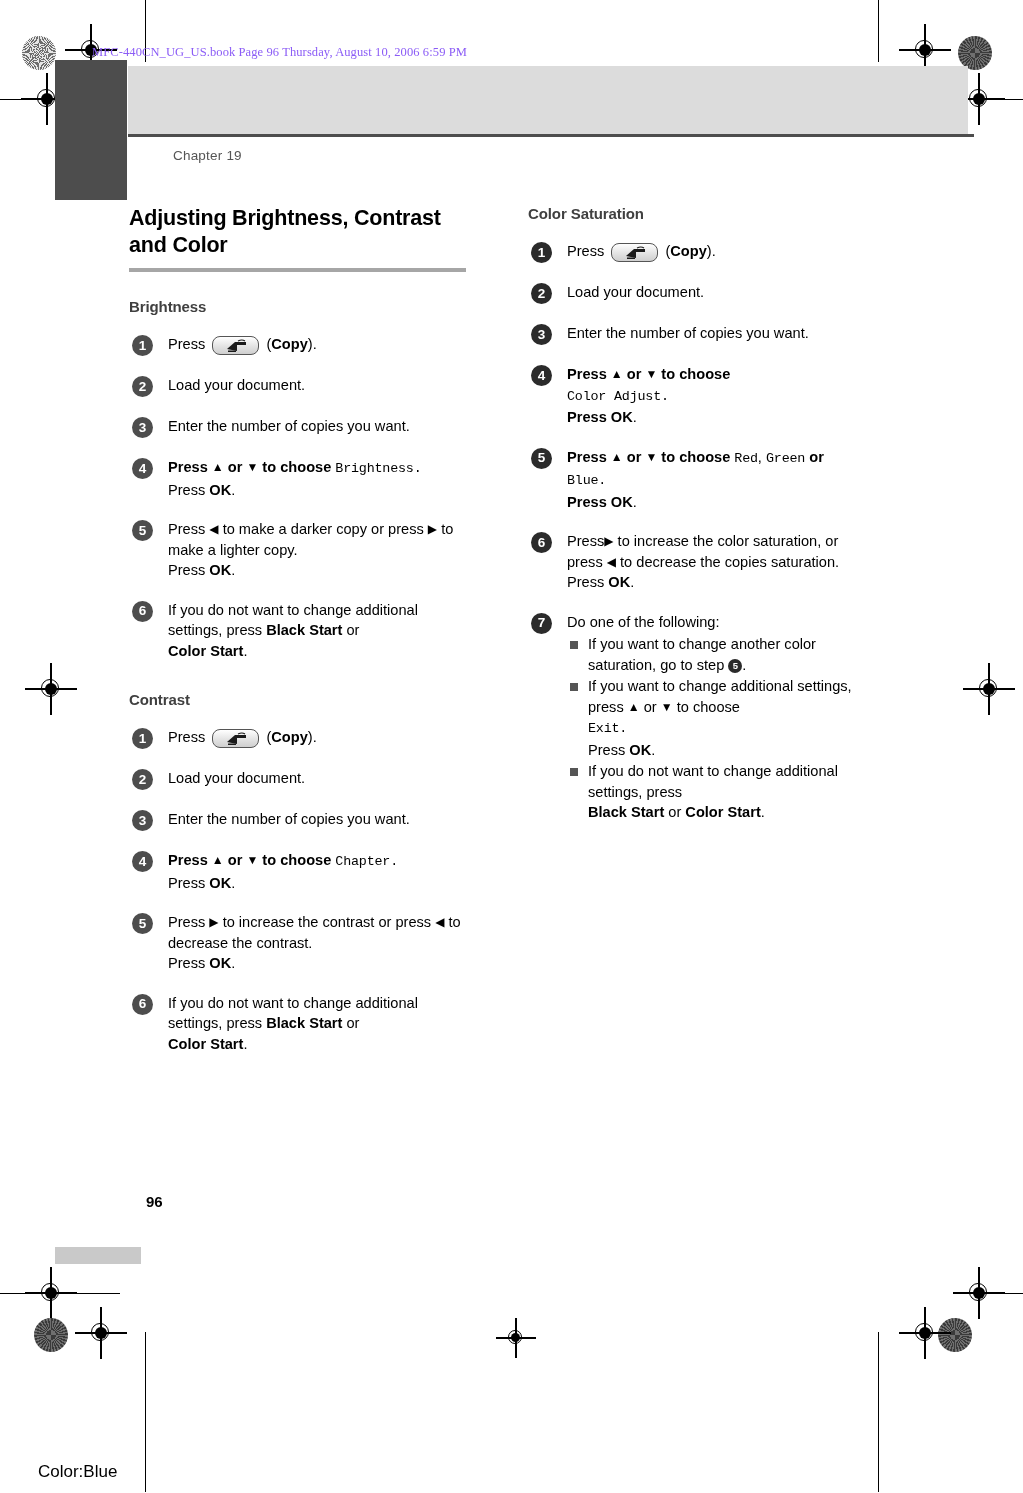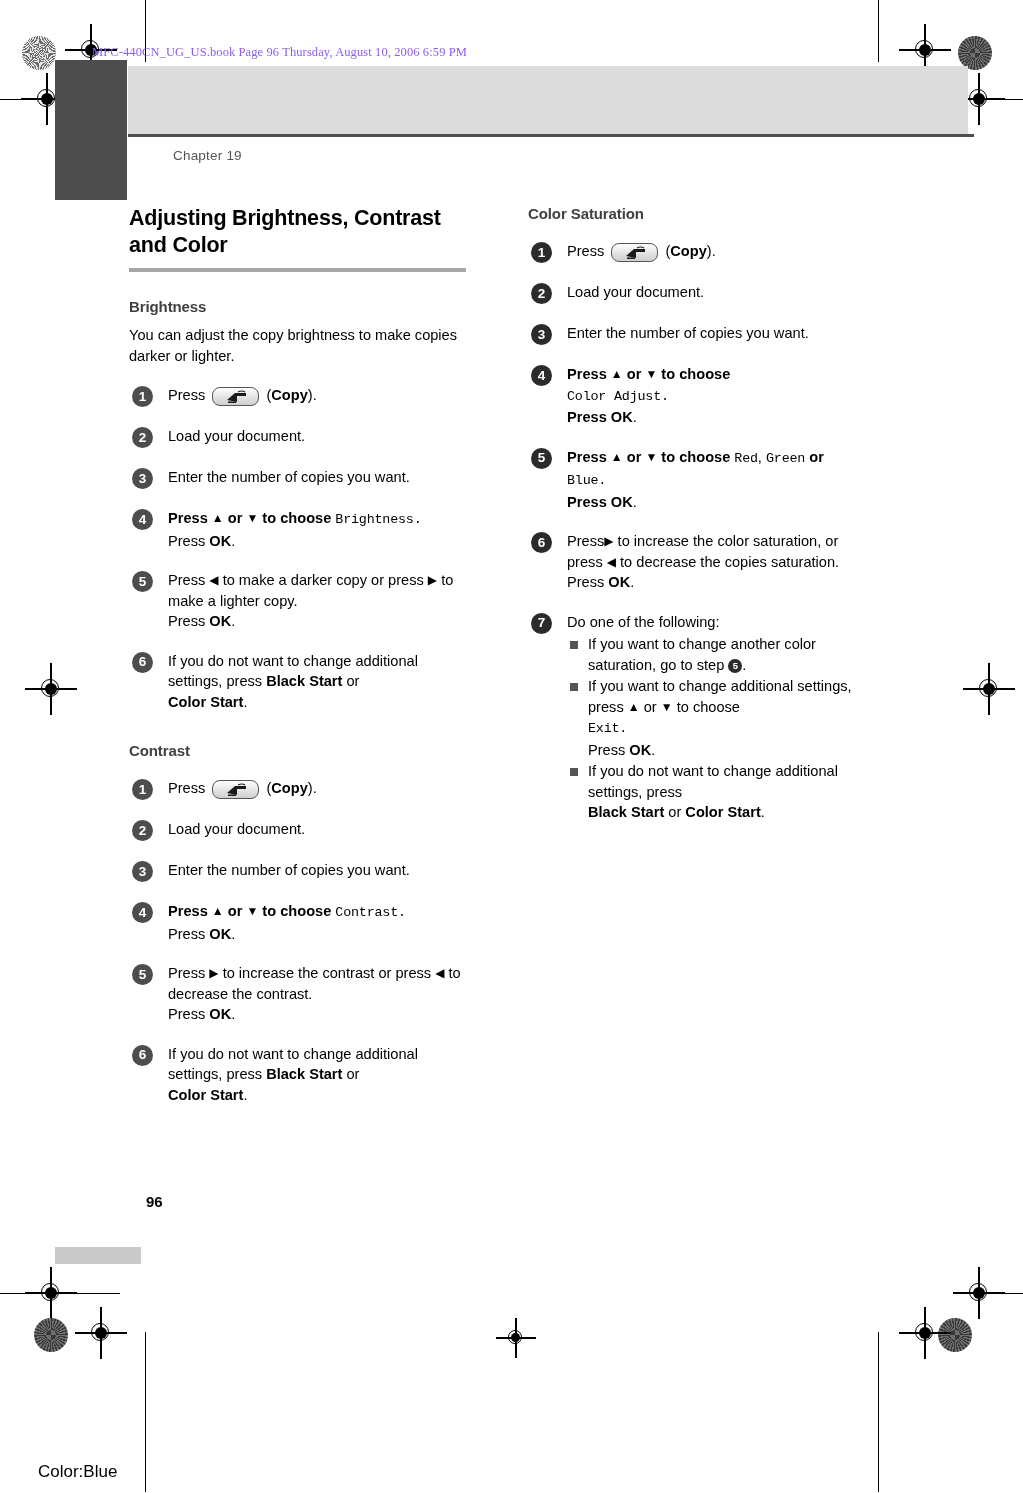--- a/index.html
+++ b/index.html
@@ -199,21 +199,20 @@
   <div class="header-band"></div>
   <div class="header-rule"></div>
   <div class="running-head">Chapter 19</div>
 
   <div class="col col-left">
     <h1 class="title">Adjusting Brightness, Contrast and Color</h1>
     <div class="title-rule"></div>
     <div>
         <div class="section">
           <h2 class="sect" style="margin-top:26px">Brightness</h2>
-          <p class="intro">You can adjust the copy brightness to make copies darker or lighter.</p>
           <ol class="steps">
             <li class="step"><span class="bullet">1</span><span class="step-body"><span>Press </span><span class="key"><svg width="25" height="15" viewBox="0 0 25 15" aria-hidden="true">
                     <path d="M3 10 L11 3 L22 3 L22 6 L13 6 L13 12 Z" fill="#1a1a1a"></path>
                     <path d="M4 11.5 L12 11.5 L12 13 L4 13 Z" fill="#1a1a1a"></path>
                     <path d="M14 2 q4 -2 7 0" stroke="#1a1a1a" stroke-width="1.1" fill="none"></path>
                   </svg></span><span> (</span><b>Copy</b><span>).</span></span></li>
             <li class="step"><span class="bullet">2</span><span class="step-body"><span>Load your document.</span></span></li>
             <li class="step"><span class="bullet">3</span><span class="step-body"><span>Enter the number of copies you want.</span></span></li>
             <li class="step"><span class="bullet">4</span><span class="step-body"><b>Press </b><span class="arrow">▲</span><b> or </b><span class="arrow">▼</span><b> to choose </b><span class="mono">Brightness.</span><br><span>Press </span><b>OK</b><span>.</span></span></li>
             <li class="step"><span class="bullet">5</span><span class="step-body"><span>Press </span><span class="arrow">◀</span><span> to make a darker copy or press </span><span class="arrow">▶</span><span> to make a lighter copy.</span><br><span>Press </span><b>OK</b><span>.</span></span></li>
@@ -223,21 +222,21 @@
         <div class="section">
           <h2 class="sect" style="margin-top:30px">Contrast</h2>
           <ol class="steps">
             <li class="step"><span class="bullet">1</span><span class="step-body"><span>Press </span><span class="key"><svg width="25" height="15" viewBox="0 0 25 15" aria-hidden="true">
                     <path d="M3 10 L11 3 L22 3 L22 6 L13 6 L13 12 Z" fill="#1a1a1a"></path>
                     <path d="M4 11.5 L12 11.5 L12 13 L4 13 Z" fill="#1a1a1a"></path>
                     <path d="M14 2 q4 -2 7 0" stroke="#1a1a1a" stroke-width="1.1" fill="none"></path>
                   </svg></span><span> (</span><b>Copy</b><span>).</span></span></li>
             <li class="step"><span class="bullet">2</span><span class="step-body"><span>Load your document.</span></span></li>
             <li class="step"><span class="bullet">3</span><span class="step-body"><span>Enter the number of copies you want.</span></span></li>
-            <li class="step"><span class="bullet">4</span><span class="step-body"><b>Press </b><span class="arrow">▲</span><b> or </b><span class="arrow">▼</span><b> to choose </b><span class="mono">Contrast.</span><br><span>Press </span><b>OK</b><span>.</span></span></li>
+            <li class="step"><span class="bullet">4</span><span class="step-body"><b>Press </b><span class="arrow">▲</span><b> or </b><span class="arrow">▼</span><b> to choose </b><span class="mono">Chapter.</span><br><span>Press </span><b>OK</b><span>.</span></span></li>
             <li class="step"><span class="bullet">5</span><span class="step-body"><span>Press </span><span class="arrow">▶</span><span> to increase the contrast or press </span><span class="arrow">◀</span><span> to decrease the contrast.</span><br><span>Press </span><b>OK</b><span>.</span></span></li>
             <li class="step"><span class="bullet">6</span><span class="step-body"><span>If you do not want to change additional settings, press </span><b>Black Start</b><span> or </span><br><b>Color Start</b><span>.</span></span></li>
           </ol>
         </div>
       </div>
   </div>
 
   <div class="col col-right">
     <div>
         <div class="section">

